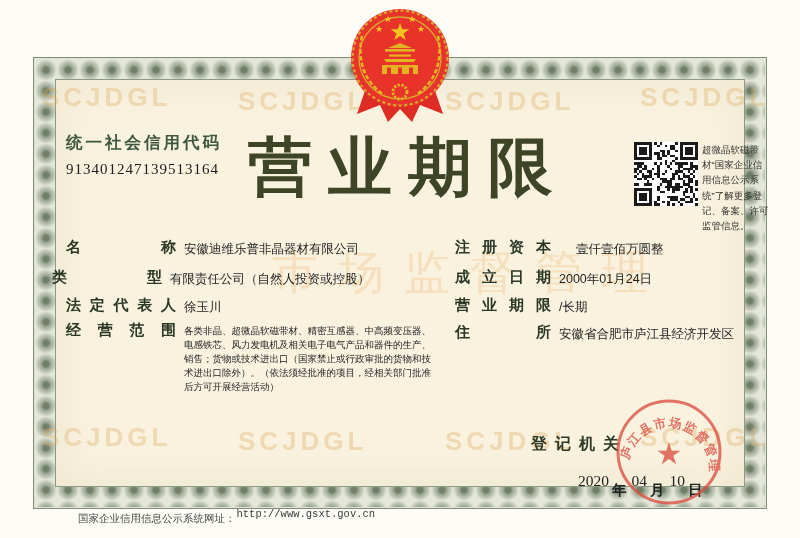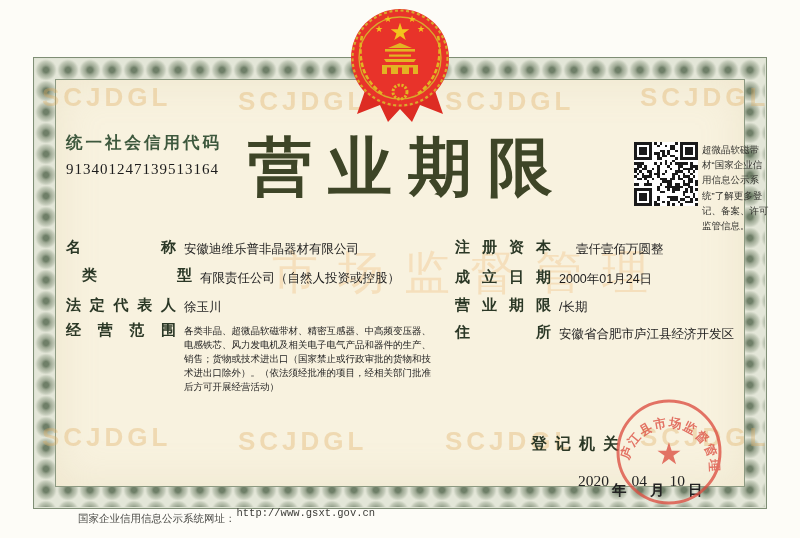--- a/index.html
+++ b/index.html
@@ -113,21 +113,21 @@
 
   
   .seal { position:absolute; left:611px; top:394px; width:116px; height:116px; z-index:4; opacity:0.78; }
 
   
   .emblem { position:absolute; left:348px; top:2px; width:104px; height:126px; z-index:4; }
 
   
   .footer-left {
     position:absolute; left:30px; top:512px; z-index:3;
-    display:flex; align-items:center; white-space:nowrap;padding-left:48px;
+    display:flex; align-items:flex-end; white-space:nowrap;padding-left:48px;
   }
   .footer-left .lbl { font-size:10.5px; color:#4a4a46; }
   .footer-left .url {
     font-family:"Liberation Mono", monospace; font-size:10.5px; color:#3c3c38;
     position:relative; top:-6px; margin-left:1px;
   }
   .footer-right {
     position:absolute; left:597px; top:515px; z-index:3;
     font-size:11px; color:#42423e; letter-spacing:1px; white-space:nowrap;
   }
@@ -362,21 +362,21 @@
           <rect x="1" y="19" width="5" height="5" fill="#ffffff"></rect>
           <rect x="2" y="20" width="3" height="3" fill="#1a1a1a"></rect>
         </svg>
     </div>
     <div class="qr-caption">超微晶软磁带材“国家企业信用信息公示系统”了解更多登记、备案、许可监管信息。</div>
 
     <div class="field-row" style="left:66px; top:238px;">
       <span class="flabel flabel-l">名称</span>
       <span class="fvalue" style="margin-left:8px;">安徽迪维乐普非晶器材有限公司</span>
     </div>
-    <div class="field-row" style="left:82px; top:268px;font-family:Liberation Mono, monospace;">
+    <div class="field-row" style="left:52px; top:268px;">
       <span class="flabel flabel-l">类型</span>
       <span class="fvalue" style="margin-left:8px;">有限责任公司（自然人投资或控股）</span>
     </div>
     <div class="field-row" style="left:66px; top:296px;">
       <span class="flabel flabel-l">法定代表人</span>
       <span class="fvalue" style="margin-left:8px;">徐玉川</span>
     </div>
     <div class="field-row" style="left:66px; top:321px;">
       <span class="flabel flabel-l">经营范围</span>
       <span class="fvalue fvalue-scope" style="margin-left:8px;">各类非晶、超微晶软磁带材、精密互感器、中高频变压器、电感铁芯、风力发电机及相关电子电气产品和器件的生产、销售；货物或技术进出口（国家禁止或行政审批的货物和技术进出口除外）。（依法须经批准的项目，经相关部门批准后方可开展经营活动）</span>

